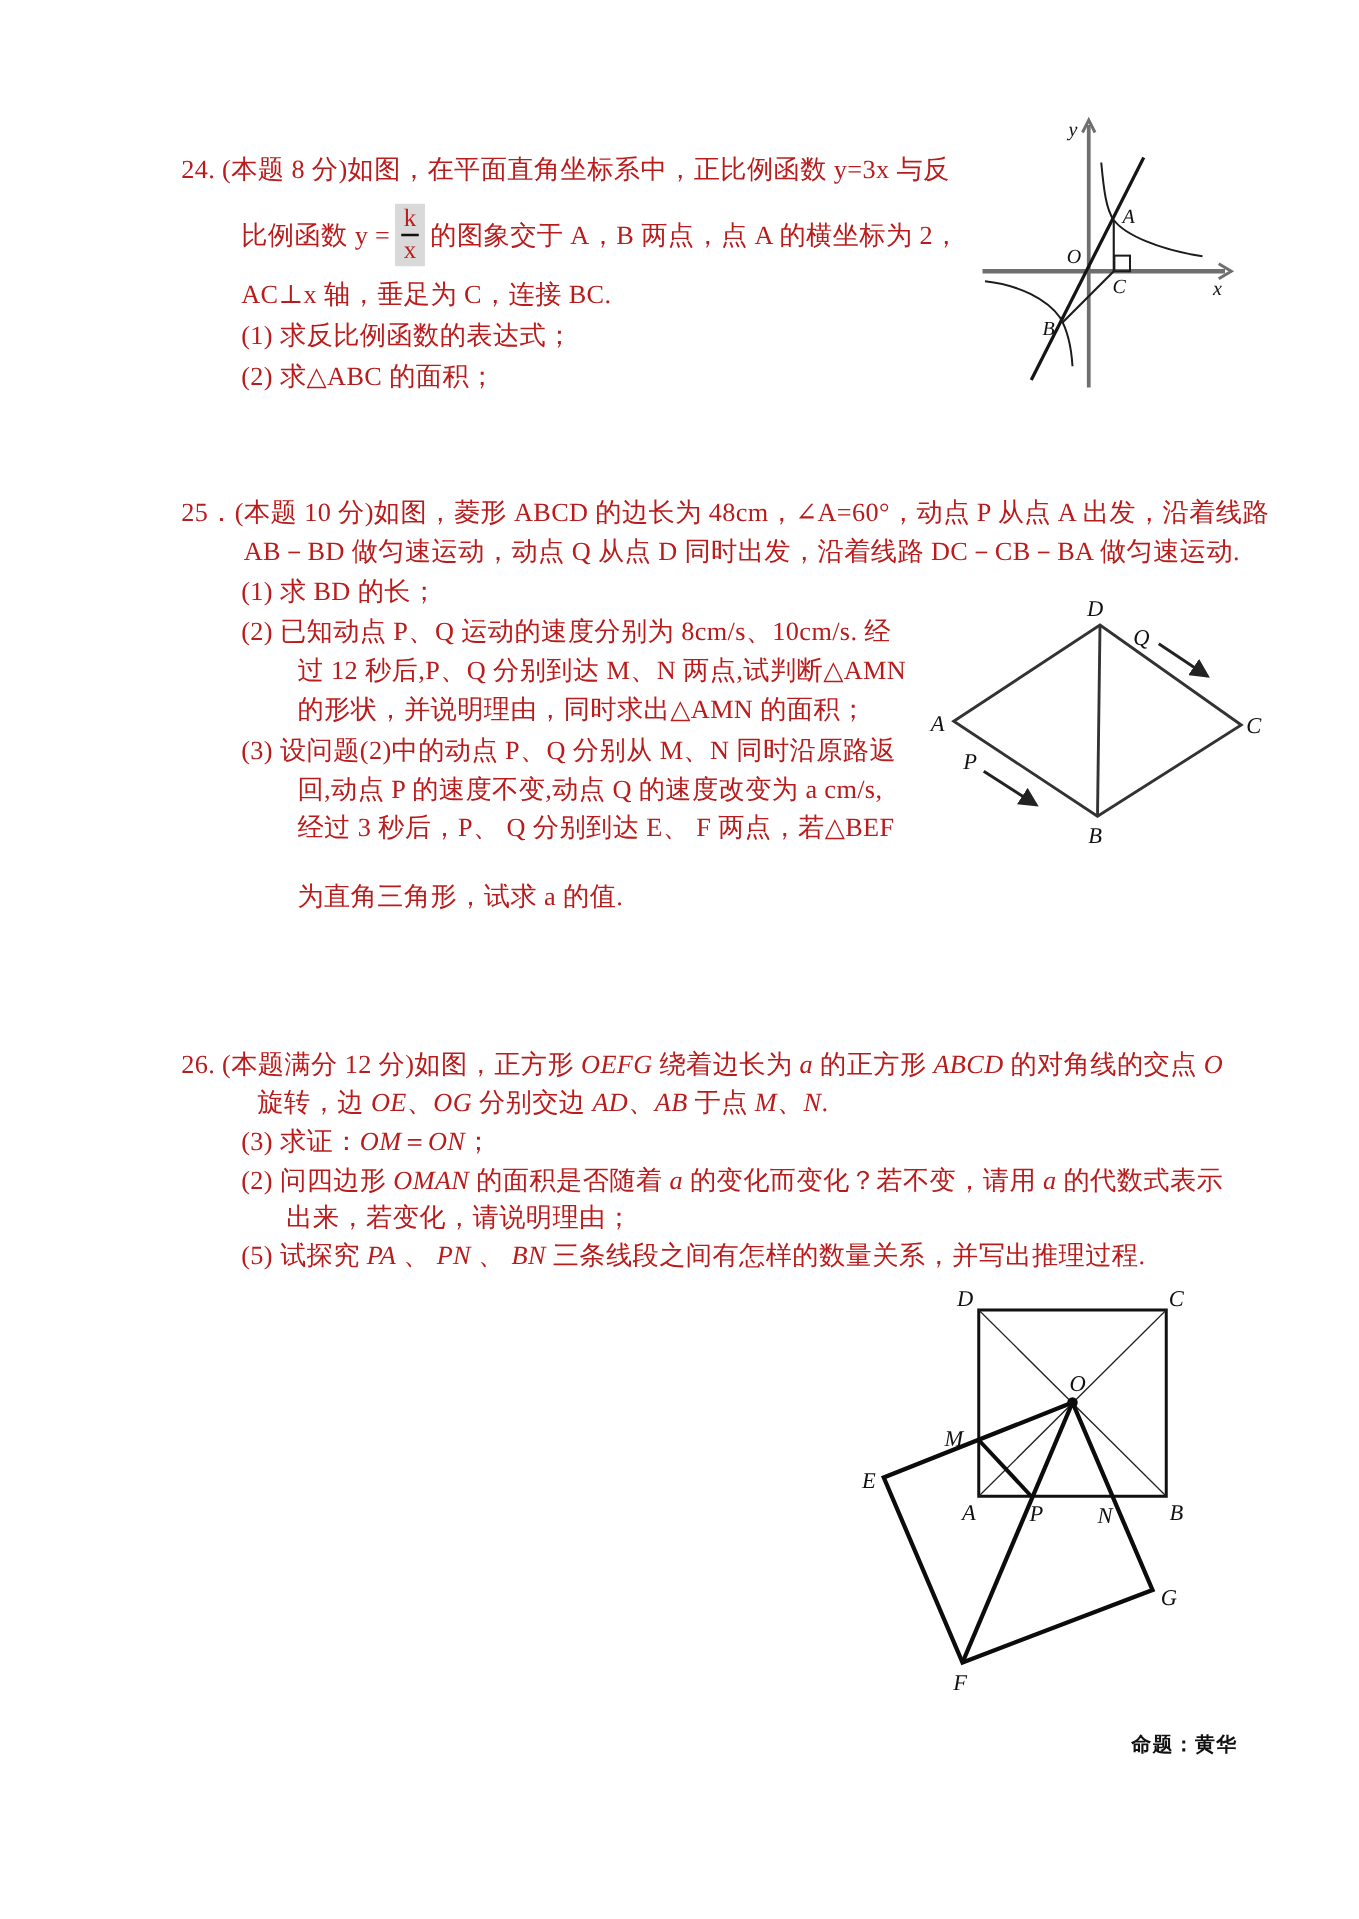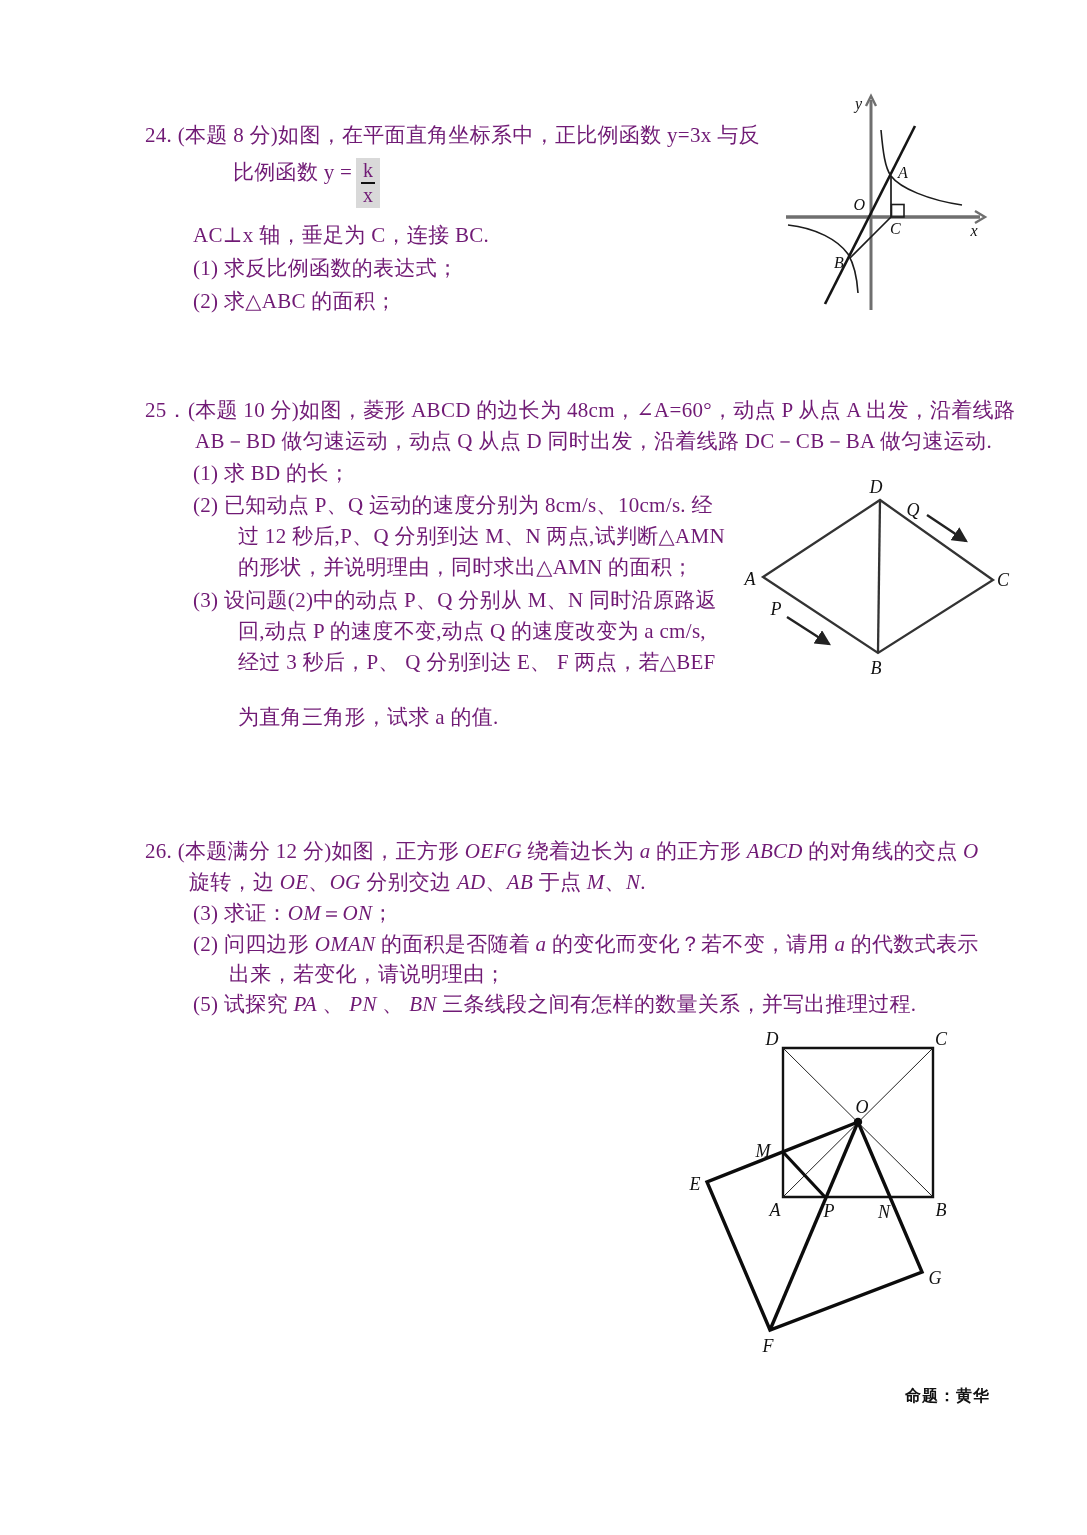--- a/index.html
+++ b/index.html
@@ -3,25 +3,25 @@
 <meta charset="utf-8">
 <style>
   html,body{margin:0;padding:0;}
   body{
     width:1087px;height:1535px;background:#ffffff;position:relative;overflow:hidden;
     font-family:"Liberation Serif","DejaVu Serif",serif;color:#111;
   }
   .page{position:absolute;inset:0;}
   .line{
     position:absolute;white-space:nowrap;
-    font-size:21px;line-height:28px;color:#701a75;
+    font-size:21px;line-height:28px;color:#b91c1c;
     letter-spacing:0.3px;
   }
   .it{font-style:italic;margin-top:36px;}
-  .fracline{display:flex;align-items:flex-start;height:60px;margin-left:40px;}
+  .fracline{display:flex;align-items:center;height:60px;}
   .fracline .seg{display:inline-block;}
   .frac{
     display:inline-flex;flex-direction:column;align-items:center;
     background:#d9d9d9;padding:2px 5px;margin:0 4px;
   }
   .frac .num,.frac .den{font-size:20px;line-height:21px;}
   .frac .bar{width:14px;height:2px;background:#111;margin:1px 0;}
   .fig{position:absolute;}
   svg text{
     font-family:"Liberation Serif","DejaVu Serif",serif;
@@ -38,20 +38,21 @@
   <div>
     <div class="line" style="left:145px;top:121px"><span>24. (本题 8 分)如图，在平面直角坐标系中，正比例函数 y=3x 与反</span></div>
 
     <div class="line fracline" style="left:193px;top:158px">
       <span class="seg"><span>比例函数 y =</span></span>
       <span class="frac">
         <span class="num">k</span>
         <span class="bar"></span>
         <span class="den">x</span>
       </span>
+      <span class="seg"><span>的图象交于 A，B 两点，点 A 的横坐标为 2，</span></span>
     </div>
 
     <div class="line" style="left:193px;top:221px"><span>AC⊥x 轴，垂足为 C，连接 BC.</span></div>
     <div class="line" style="left:193px;top:254px"><span>(1) 求反比例函数的表达式；</span></div>
     <div class="line" style="left:193px;top:287px"><span>(2) 求△ABC 的面积；</span></div>
 
     <div class="fig" style="left:778px;top:92px">
       <svg width="215" height="245" viewBox="0 0 215 245">
 
         <line x1="93" y1="8" x2="93" y2="218" stroke="#6f6f6f" stroke-width="3"></line>
@@ -111,21 +112,21 @@
         <text x="268" y="124" text-anchor="middle" font-size="18">C</text>
         <text x="141" y="212" text-anchor="middle" font-size="18">B</text>
         <text x="178" y="54" text-anchor="middle" font-size="18">Q</text>
         <text x="41" y="153" text-anchor="middle" font-size="18">P</text>
       </svg>
     </div>
   </div>
 
   <div>
     <div class="line" style="left:145px;top:837px"><span>26. (本题满分 12 分)如图，正方形 </span><span class="it">OEFG</span><span> 绕着边长为 </span><span class="it">a</span><span> 的正方形 </span><span class="it">ABCD</span><span> 的对角线的交点 </span><span class="it">O</span></div>
-    <div class="line" style="left:189px;top:868px"><span>旋转，边 </span><span class="it">OE</span><span>、</span><span class="it">OG</span><span> 分别交边 </span><span class="it">AD</span><span>、</span><span class="it">AB</span><span> 于点 </span><span class="it">M</span><span>、</span><span class="it">N</span><span>.</span></div>
+    <div class="line" style="left:206px;top:868px"><span>旋转，边 </span><span class="it">OE</span><span>、</span><span class="it">OG</span><span> 分别交边 </span><span class="it">AD</span><span>、</span><span class="it">AB</span><span> 于点 </span><span class="it">M</span><span>、</span><span class="it">N</span><span>.</span></div>
     <div class="line" style="left:193px;top:899px"><span>(3) 求证：</span><span class="it">OM</span><span>＝</span><span class="it">ON</span><span>；</span></div>
     <div class="line" style="left:193px;top:930px"><span>(2) 问四边形 </span><span class="it">OMAN</span><span> 的面积是否随着 </span><span class="it">a</span><span> 的变化而变化？若不变，请用 </span><span class="it">a</span><span> 的代数式表示</span></div>
     <div class="line" style="left:229px;top:960px"><span>出来，若变化，请说明理由；</span></div>
     <div class="line" style="left:193px;top:990px"><span>(5) 试探究 </span><span class="it">PA</span><span> 、 </span><span class="it">PN</span><span> 、 </span><span class="it">BN</span><span> 三条线段之间有怎样的数量关系，并写出推理过程.</span></div>
 
     <div class="fig" style="left:655px;top:1030px">
       <svg width="330" height="325" viewBox="0 0 330 325">
 
         <polygon points="128,18 278,18 278,167 128,167" fill="none" stroke="#111" stroke-width="2.4"></polygon>
 

